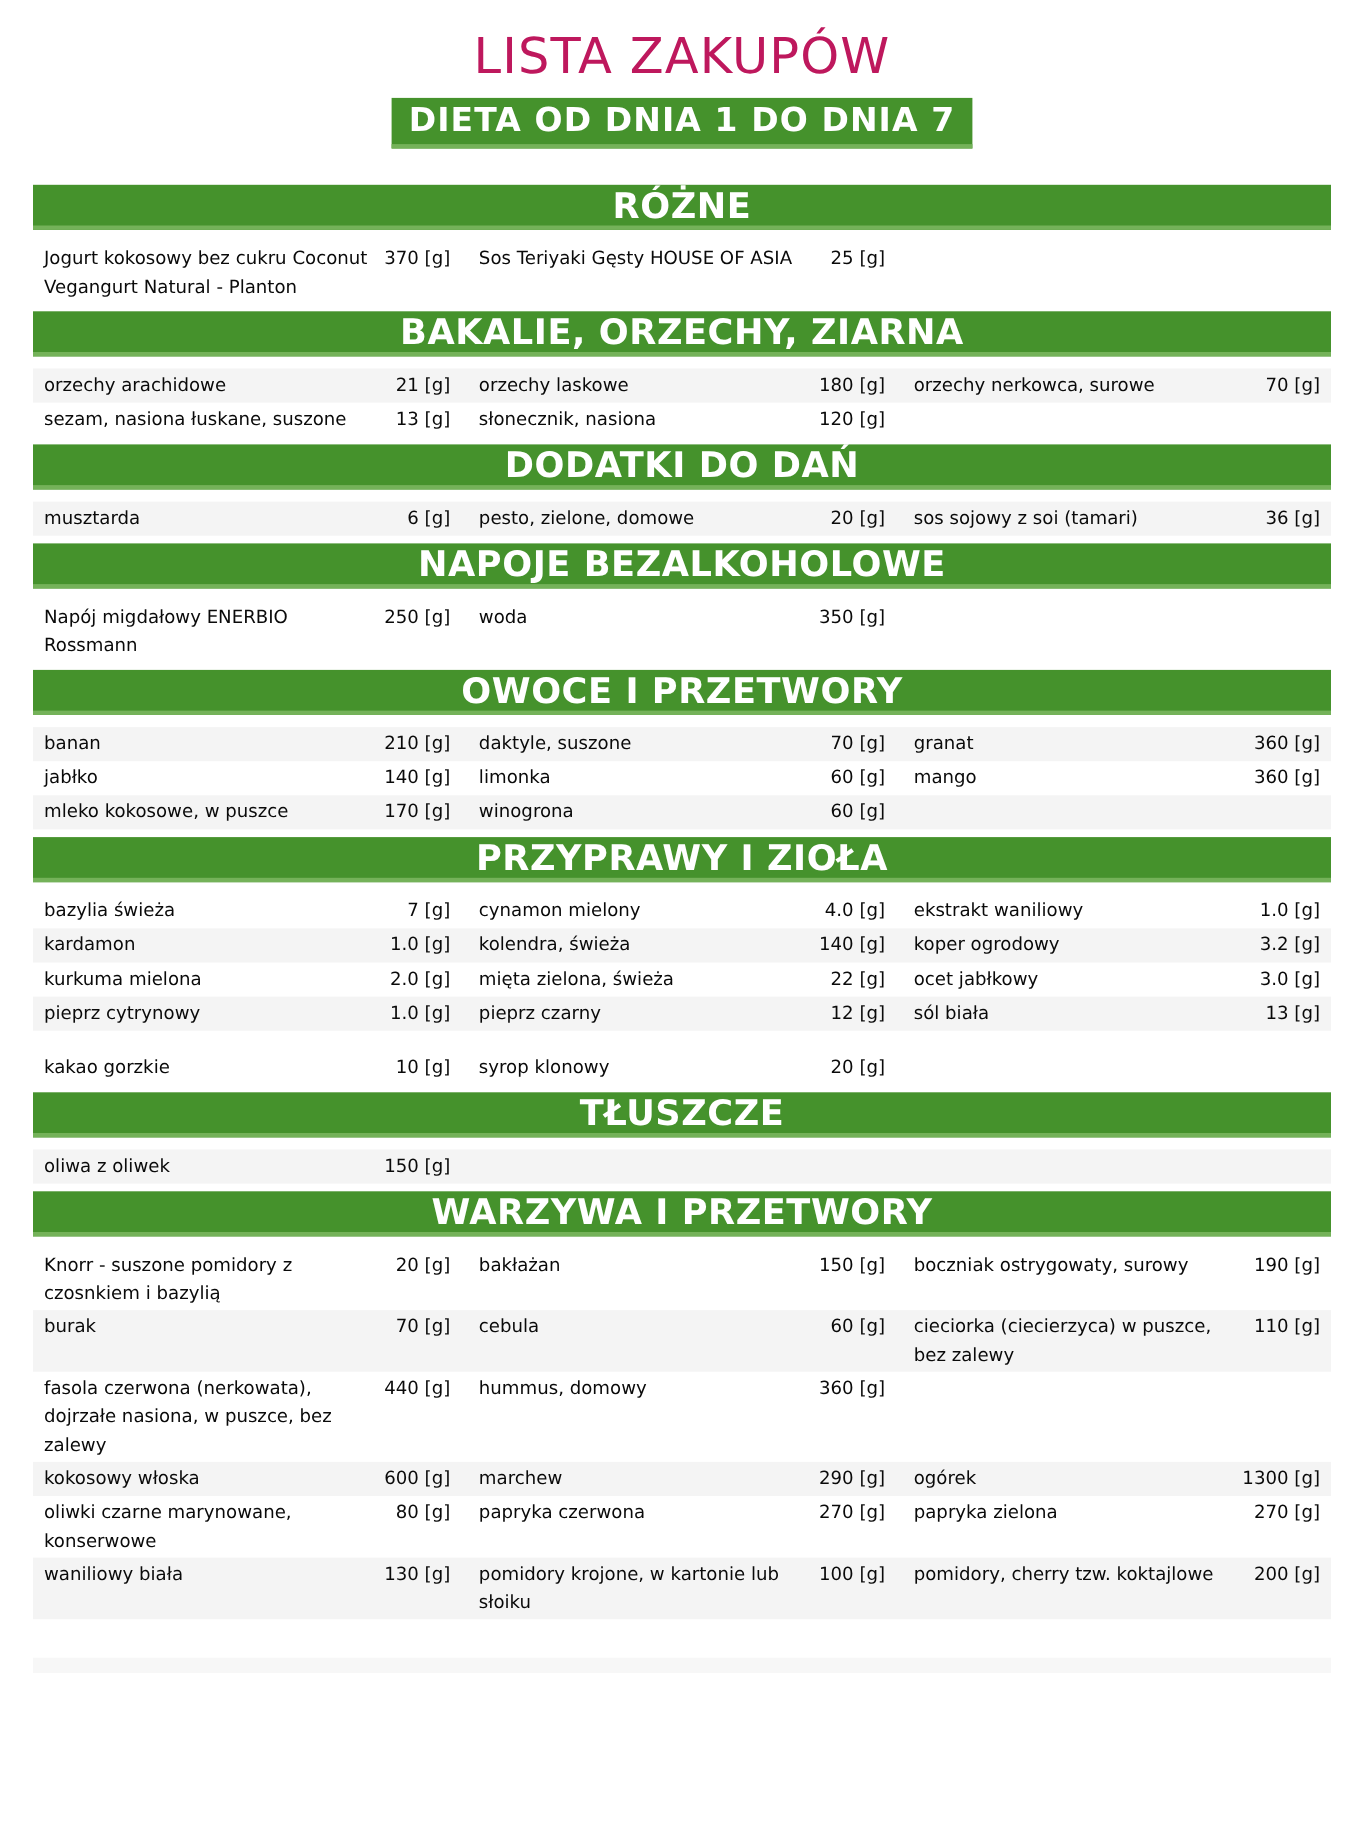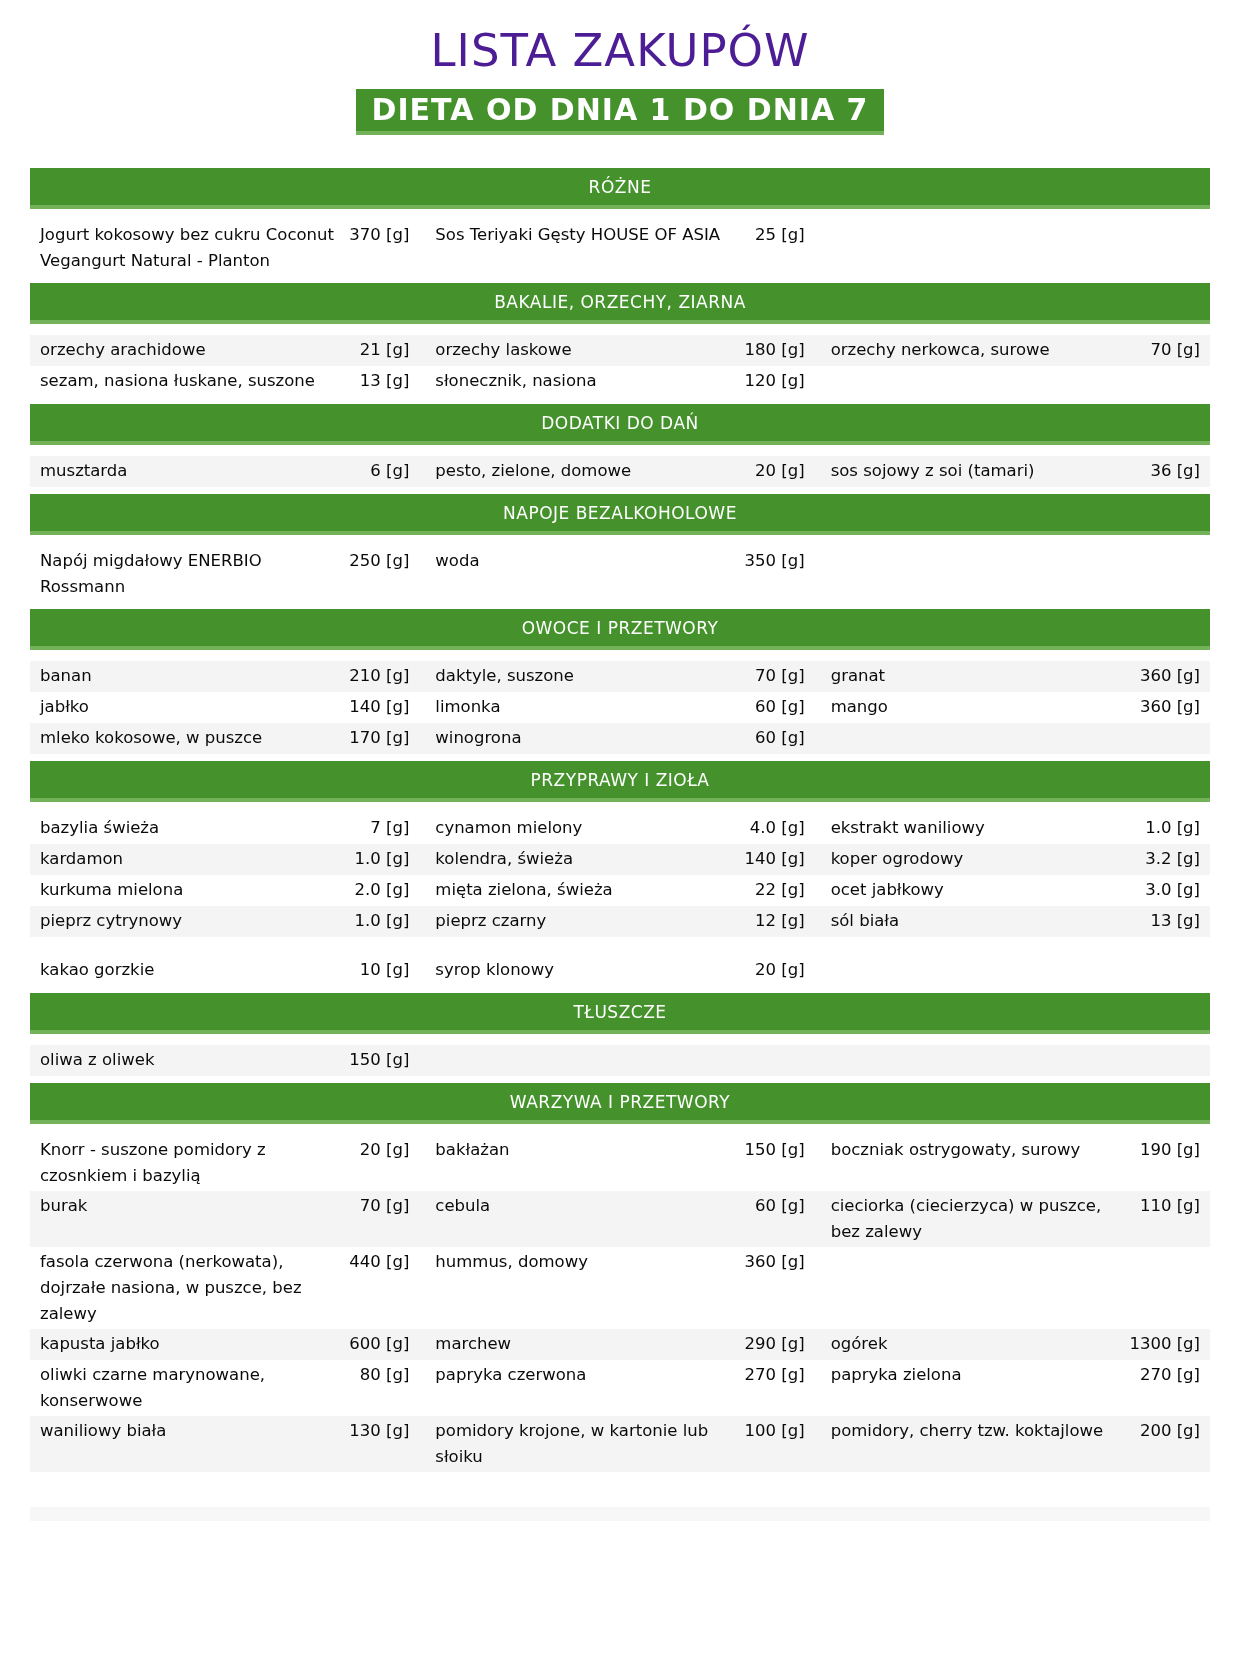--- a/index.html
+++ b/index.html
@@ -21,21 +21,21 @@
   .page{
     width:1180px;
     margin:0 auto;
     padding-top:24px;
   }
   .page-title{
     text-align:center;
     font-size:45px;
     font-weight:400;
     letter-spacing:1px;
-    color:#4c1d95;
+    color:#be185d;
     line-height:1.2;
   }
   .subtitle-wrap{
     text-align:center;
     margin-top:11px;
   }
   .page-subtitle{
     display:inline-block;
     background:var(--green);
     color:var(--header-text);
@@ -49,22 +49,22 @@
     margin-top:33px;
   }
   .section-header{
     height:41px;
     background:var(--green);
     border-bottom:4px solid var(--green-light);
     display:flex;
     align-items:center;
     justify-content:center;
     color:var(--header-text);
-    font-size:17px;
-    font-weight:400;
+    font-size:32px;
+    font-weight:700;
     letter-spacing:0.5px;
   }
   .section-rows{
     padding:11px 0 7px;
   }
   .list-row{
     display:grid;
     grid-template-columns:repeat(3,1fr);
     column-gap:26px;
     padding:2px 10px;
@@ -355,21 +355,21 @@
               <span class="item-name">fasola czerwona (nerkowata), dojrzałe nasiona, w puszce, bez zalewy</span>
               <span class="item-amount">440 [g]</span>
             </div>
             <div class="list-item">
               <span class="item-name">hummus, domowy</span>
               <span class="item-amount">360 [g]</span>
             </div>
           </div>
           <div class="list-row alt">
             <div class="list-item">
-              <span class="item-name">kapusta jabłko</span>
+              <span class="item-name">kokosowy włoska</span>
               <span class="item-amount">600 [g]</span>
             </div>
             <div class="list-item">
               <span class="item-name">marchew</span>
               <span class="item-amount">290 [g]</span>
             </div>
             <div class="list-item">
               <span class="item-name">ogórek</span>
               <span class="item-amount">1300 [g]</span>
             </div>

